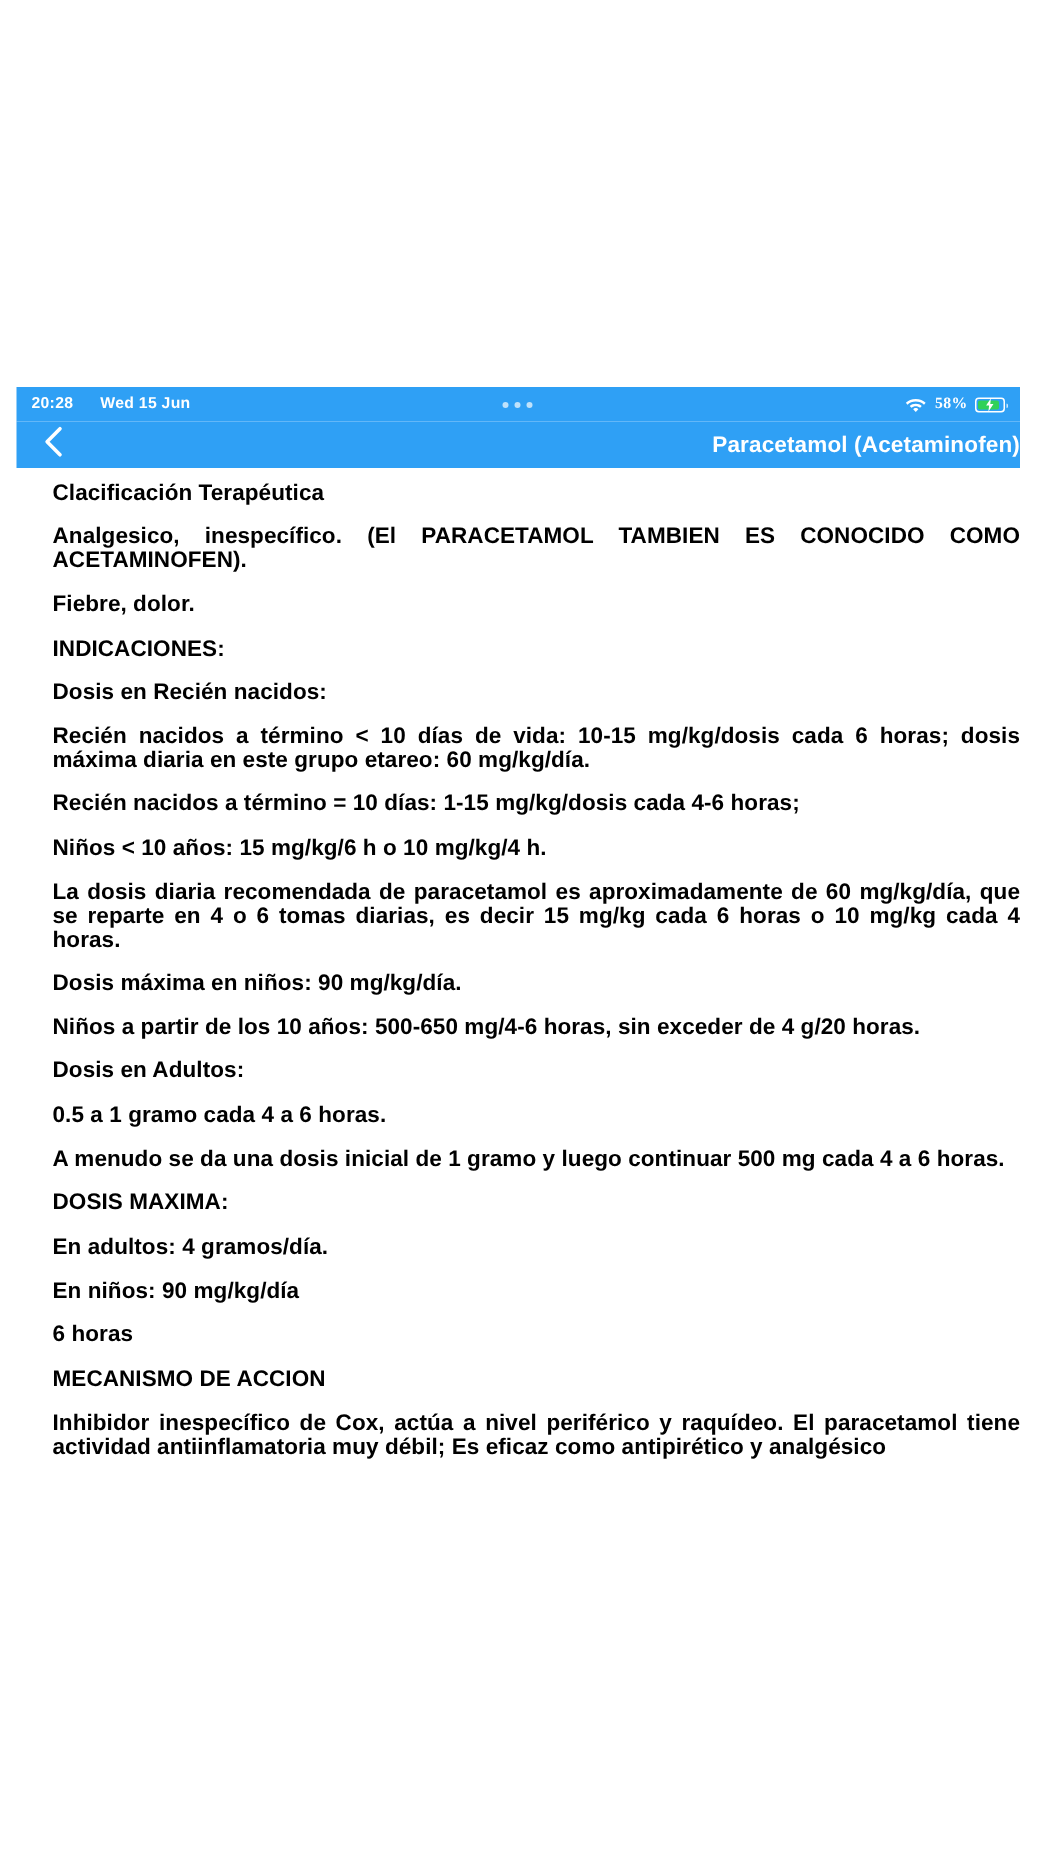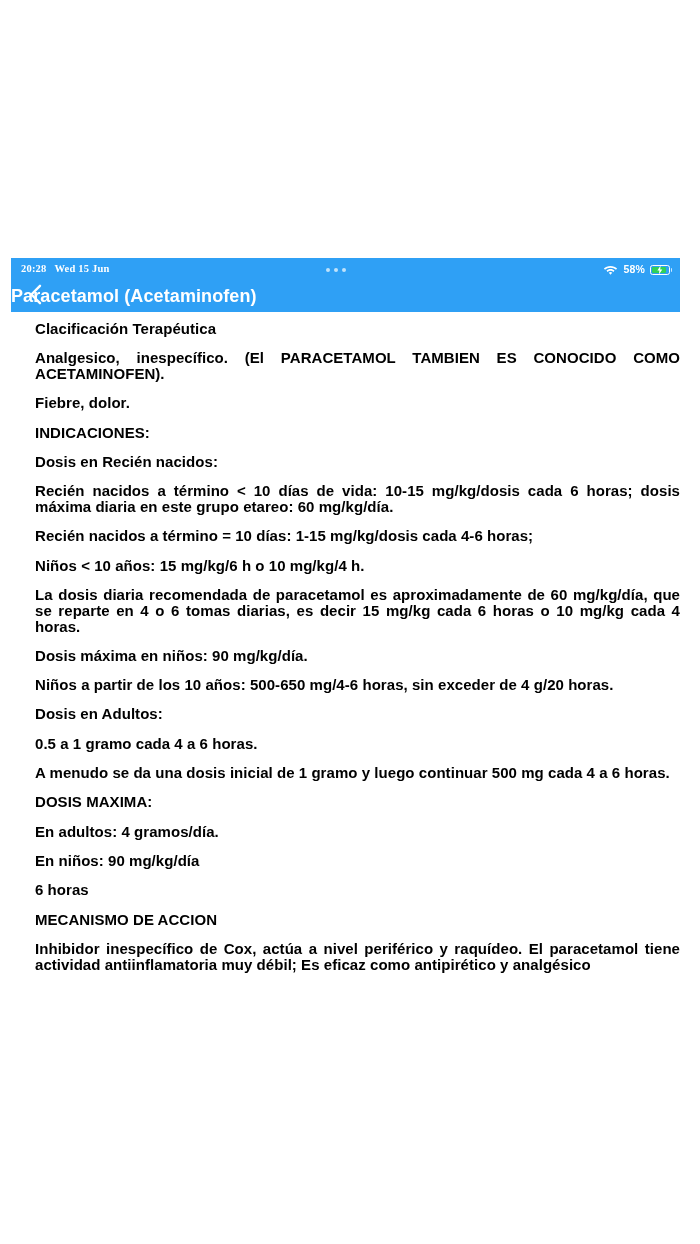--- a/index.html
+++ b/index.html
@@ -35,37 +35,37 @@
     height: 23px;
     background: #2fa0f5;
     display: flex;
     align-items: center;
     box-sizing: border-box;
     padding: 0 10px 0 10px;
   }
   .sb-left {
     display: flex;
     align-items: center;
-    gap: 8px;
+    gap: 18px;
+    flex: 0 0 auto;
+  }
+  .sb-center {
+    flex: 1 1 auto;
+    display: flex;
+    justify-content: center;
+    align-items: center;
+    gap: 4px;
+    margin-left: -40px;
+  }
+  .sb-right {
+    display: flex;
+    align-items: flex-end;
+    gap: 5px;
     flex: 0 0 auto;
     font-family: Liberation Serif, serif;
-  }
-  .sb-center {
-    flex: 1 1 auto;
-    display: flex;
-    justify-content: center;
-    align-items: center;
-    gap: 4px;
-    margin-left: -40px;
-  }
-  .sb-right {
-    display: flex;
-    align-items: center;
-    gap: 5px;
-    flex: 0 0 auto;
   }
   .sb-text {
     color: #ffffff;
     font-size: 10.5px;
     font-weight: bold;
     letter-spacing: 0.2px;
     line-height: 1;
     white-space: nowrap;
   }
   .dot {
@@ -129,23 +129,23 @@
     display: flex;
     align-items: center;
     justify-content: center;
     flex: 0 0 auto;
     cursor: pointer;
   }
   #nav-title {
     position: absolute;
     left: 0;
     right: 0;
-    text-align: left;
+    text-align: right;
     color: #ffffff;
-    font-size: 18px;
+    font-size: 15px;
     font-weight: bold;
     letter-spacing: 0.1px;
     font-family: "Liberation Sans", "DejaVu Sans", sans-serif;
     pointer-events: none;
     white-space: nowrap;
   }
 
   
   #content {
     position: absolute;

